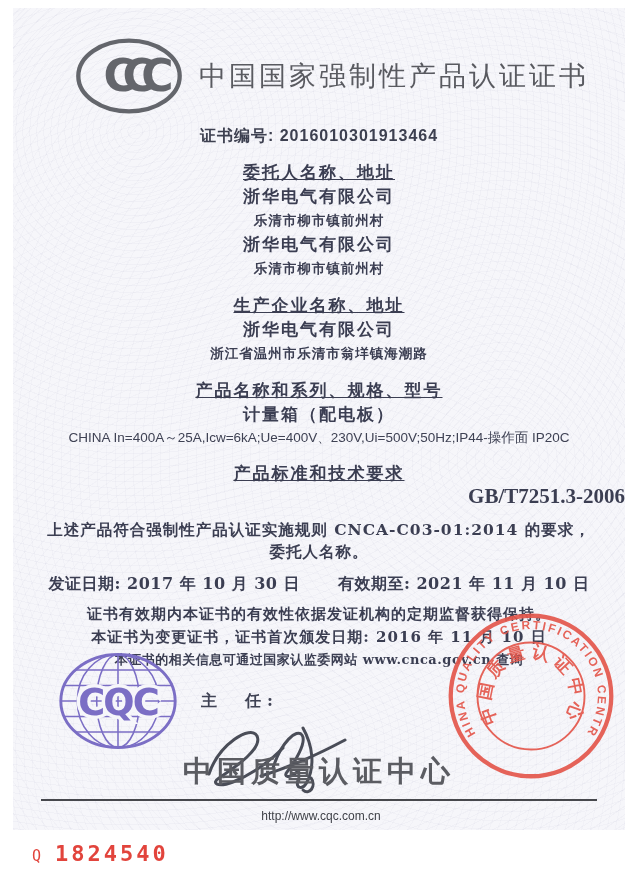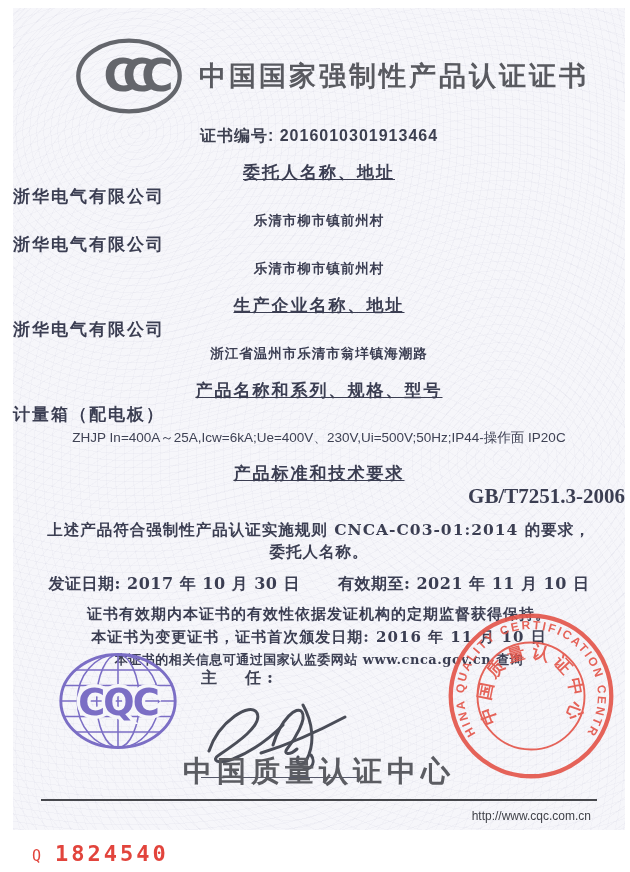--- a/index.html
+++ b/index.html
@@ -15,61 +15,61 @@
     background-image:
       repeating-radial-gradient(circle at 20% 15%, rgba(130,130,170,0.05) 0 1px, rgba(255,255,255,0) 1px 7px),
       repeating-radial-gradient(circle at 80% 55%, rgba(130,130,170,0.045) 0 1px, rgba(255,255,255,0) 1px 9px),
       repeating-radial-gradient(circle at 45% 90%, rgba(130,130,170,0.04) 0 1px, rgba(255,255,255,0) 1px 8px);
   }
   .header{display:flex;align-items:center;padding:24px 28px 0 58px;}
   .ccc-logo{width:116px;height:88px;flex:0 0 auto;}
   .title{
     flex:1;text-align:center;
     font-family:"Liberation Sans","DejaVu Sans",sans-serif;
-    font-size:27px;font-weight:700;letter-spacing:3px;
+    font-size:27px;font-weight:400;letter-spacing:3px;
     color:var(--title-gray,#595a60);padding-left:4px;
   }
   .certno{
     text-align:center;margin-top:6px;
     font-family:"Liberation Sans","DejaVu Sans",sans-serif;
     font-size:16px;font-weight:700;color:#3d4050;letter-spacing:1px;
   }
   .h{ text-align:center;font-size:17px;font-weight:700;margin-top:13px;line-height:24px;letter-spacing:2px;text-decoration:underline;}
-  .v{ font-size:17px;font-weight:700;line-height:25px;letter-spacing:2px;}
+  .v{ text-align:center;font-size:17px;font-weight:700;line-height:25px;letter-spacing:2px;}
   .addr{ text-align:center;font-size:13.5px;font-weight:700;line-height:23px;letter-spacing:1px;}
   .spec{
     text-align:center;font-family:"Liberation Sans","DejaVu Sans",sans-serif;
     font-size:13.5px;font-weight:400;line-height:21px;color:#3f4254;
   }
   .gb{ text-align:right;font-family:Liberation Serif, serif;
     font-size:21px;font-weight:700;line-height:22px;}
   .stmt{ text-align:center;font-size:15.5px;font-weight:700;line-height:22px;margin-top:12px;letter-spacing:1px;}
   .stmt2{ text-align:center;font-size:15.5px;font-weight:700;line-height:22px;letter-spacing:1px;}
   .dates{display:flex;justify-content:center;gap:38px;margin-top:11px;
     font-size:16px;font-weight:700;letter-spacing:0.5px;}
   .note1{text-align:center;font-size:15px;font-weight:700;margin-top:8px;line-height:23px;letter-spacing:1px;}
   .note2{text-align:center;font-size:15px;font-weight:700;line-height:23px;letter-spacing:1px;}
   .note3{text-align:center;font-size:13px;font-weight:700;line-height:21px;letter-spacing:0.5px;}
   .sig-area{position:absolute;left:0;top:602px;width:100%;height:168px;}
   .cqc-logo{position:absolute;left:42px;top:40px;width:126px;height:102px;}
   .director{position:absolute;left:188px;top:58px;width:230px;}
   .director-label{font-size:16px;font-weight:700;letter-spacing:6px;color:#3f4254;
-    display:inline-block;vertical-align:bottom;margin-bottom:8px;}
+    display:inline-block;vertical-align:bottom;margin-bottom:8px;margin-top:23px;}
   .sig-wrap{display:inline-block;border-bottom:1.5px solid #55586a;padding:0 6px 2px 2px;}
   .sig-svg{width:150px;height:78px;display:block;}
   .seal{position:absolute;right:8px;top:0px;width:172px;height:172px;opacity:0.92;}
   .org-name{
     position:absolute;bottom:38px;width:100%;text-align:center;
     font-family:"Liberation Sans","DejaVu Sans",sans-serif;
     font-size:29px;font-weight:700;letter-spacing:5px;color:#5b5c62;
   }
   .footer-rule{position:absolute;bottom:29px;left:28px;right:28px;border-top:2px solid #47484d;}
   .footer-row{
     position:absolute;bottom:7px;left:38px;right:34px;
-    display:flex;justify-content:flex-end;align-items:baseline;
+    display:flex;justify-content:center;align-items:baseline;
     font-family:"Liberation Sans","DejaVu Sans",sans-serif;
     font-size:12px;color:#3f4148;
   }
   .footer-cn{font-family:"DejaVu Serif","Liberation Serif",serif;font-size:12.5px;}
   .serial{
     position:absolute;left:32px;bottom:6px;
     font-family:"DejaVu Sans Mono","Liberation Mono",monospace;
     color:var(--serial-red,#e2443c);
   }
   .serial-prefix{font-size:15px;margin-right:14px;}
@@ -102,21 +102,21 @@
 
   <div class="v">浙华电气有限公司</div>
   <div class="addr">乐清市柳市镇前州村</div>
 
   <div class="h">生产企业名称、地址</div>
   <div class="v">浙华电气有限公司</div>
   <div class="addr">浙江省温州市乐清市翁垟镇海潮路</div>
 
   <div class="h">产品名称和系列、规格、型号</div>
   <div class="v">计量箱（配电板）</div>
-  <div class="spec">ZHJP In=400A～25A,Icw=6kA;Ue=400V、230V,Ui=500V;50Hz;IP44-操作面 IP20C</div>
+  <div class="spec">CHINA In=400A～25A,Icw=6kA;Ue=400V、230V,Ui=500V;50Hz;IP44-操作面 IP20C</div>
 
   <div class="h">产品标准和技术要求</div>
   <div class="gb">GB/T7251.3-2006</div>
 
   <div class="stmt">上述产品符合强制性产品认证实施规则 CNCA-C03-01:2014 的要求，</div>
   <div class="stmt2">委托人名称。</div>
 
   <div class="dates">
     <span>
       <span>发证日期:</span>

